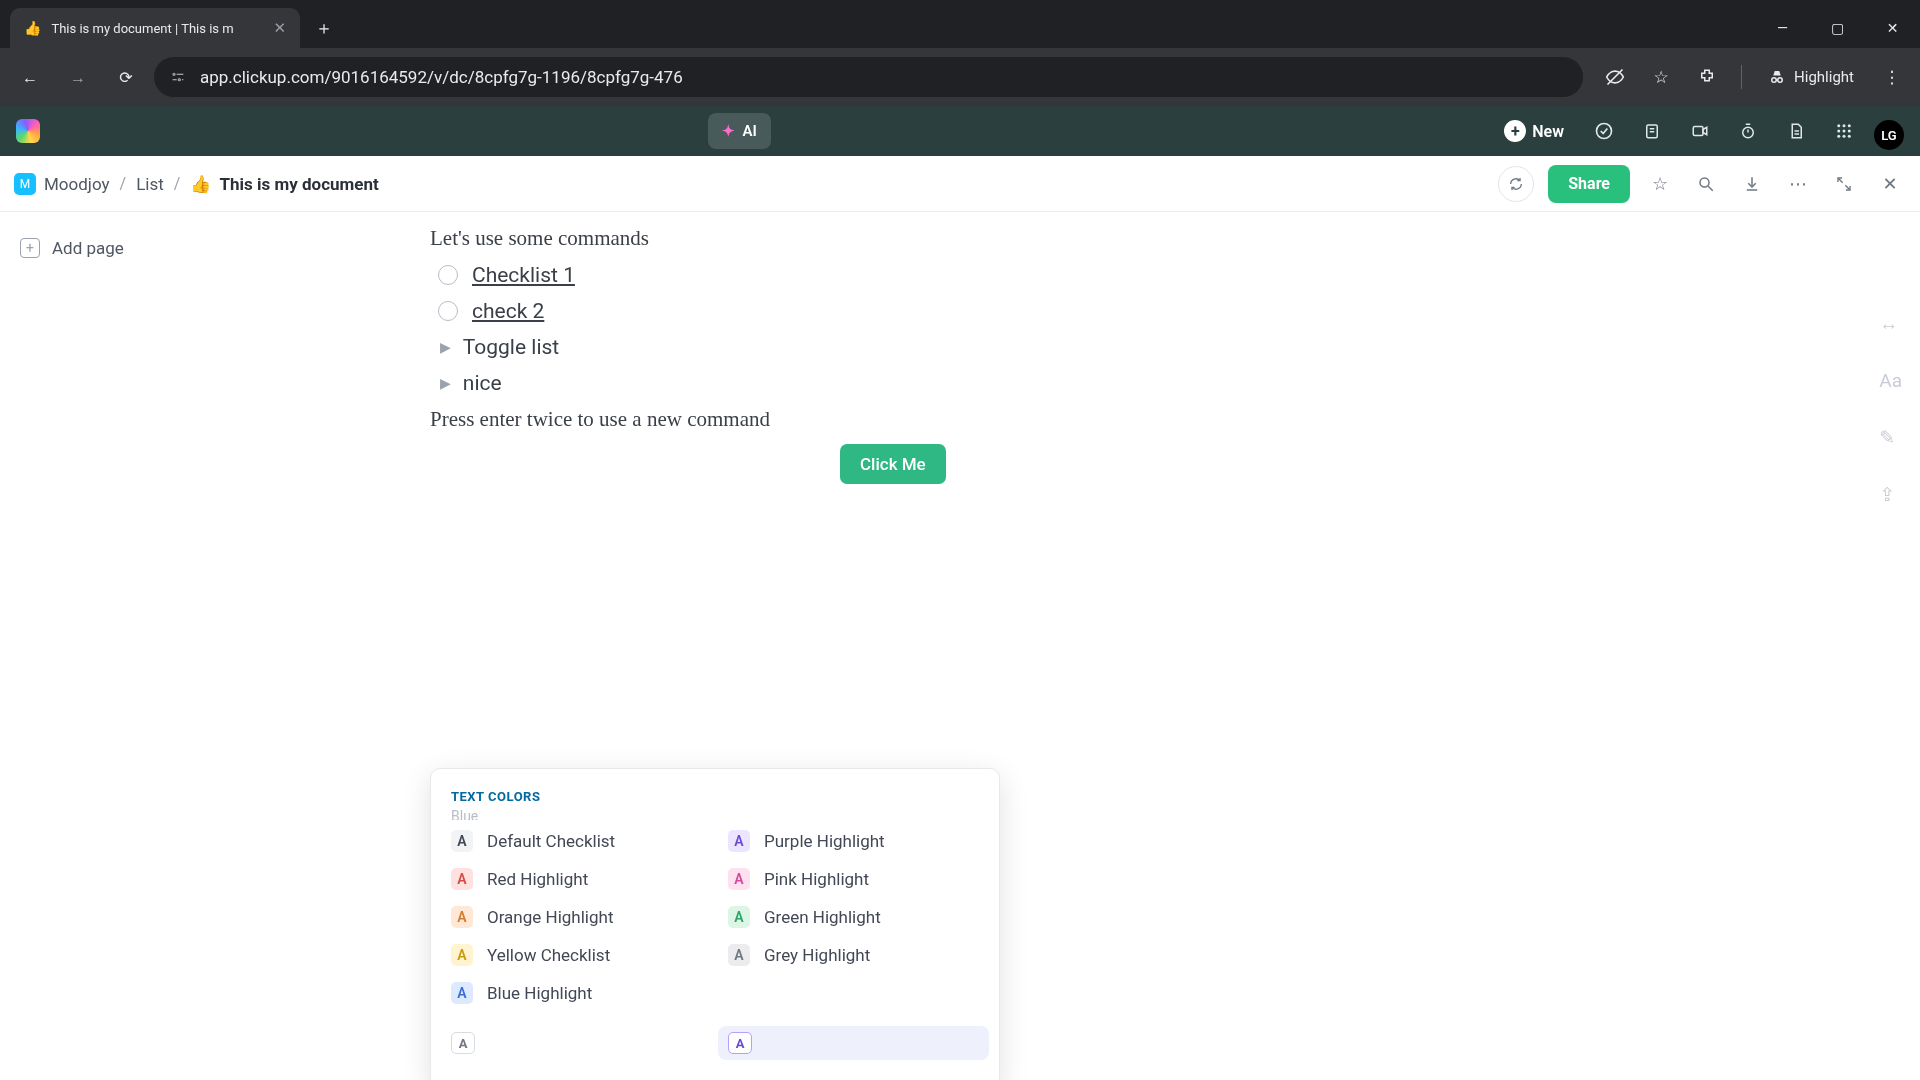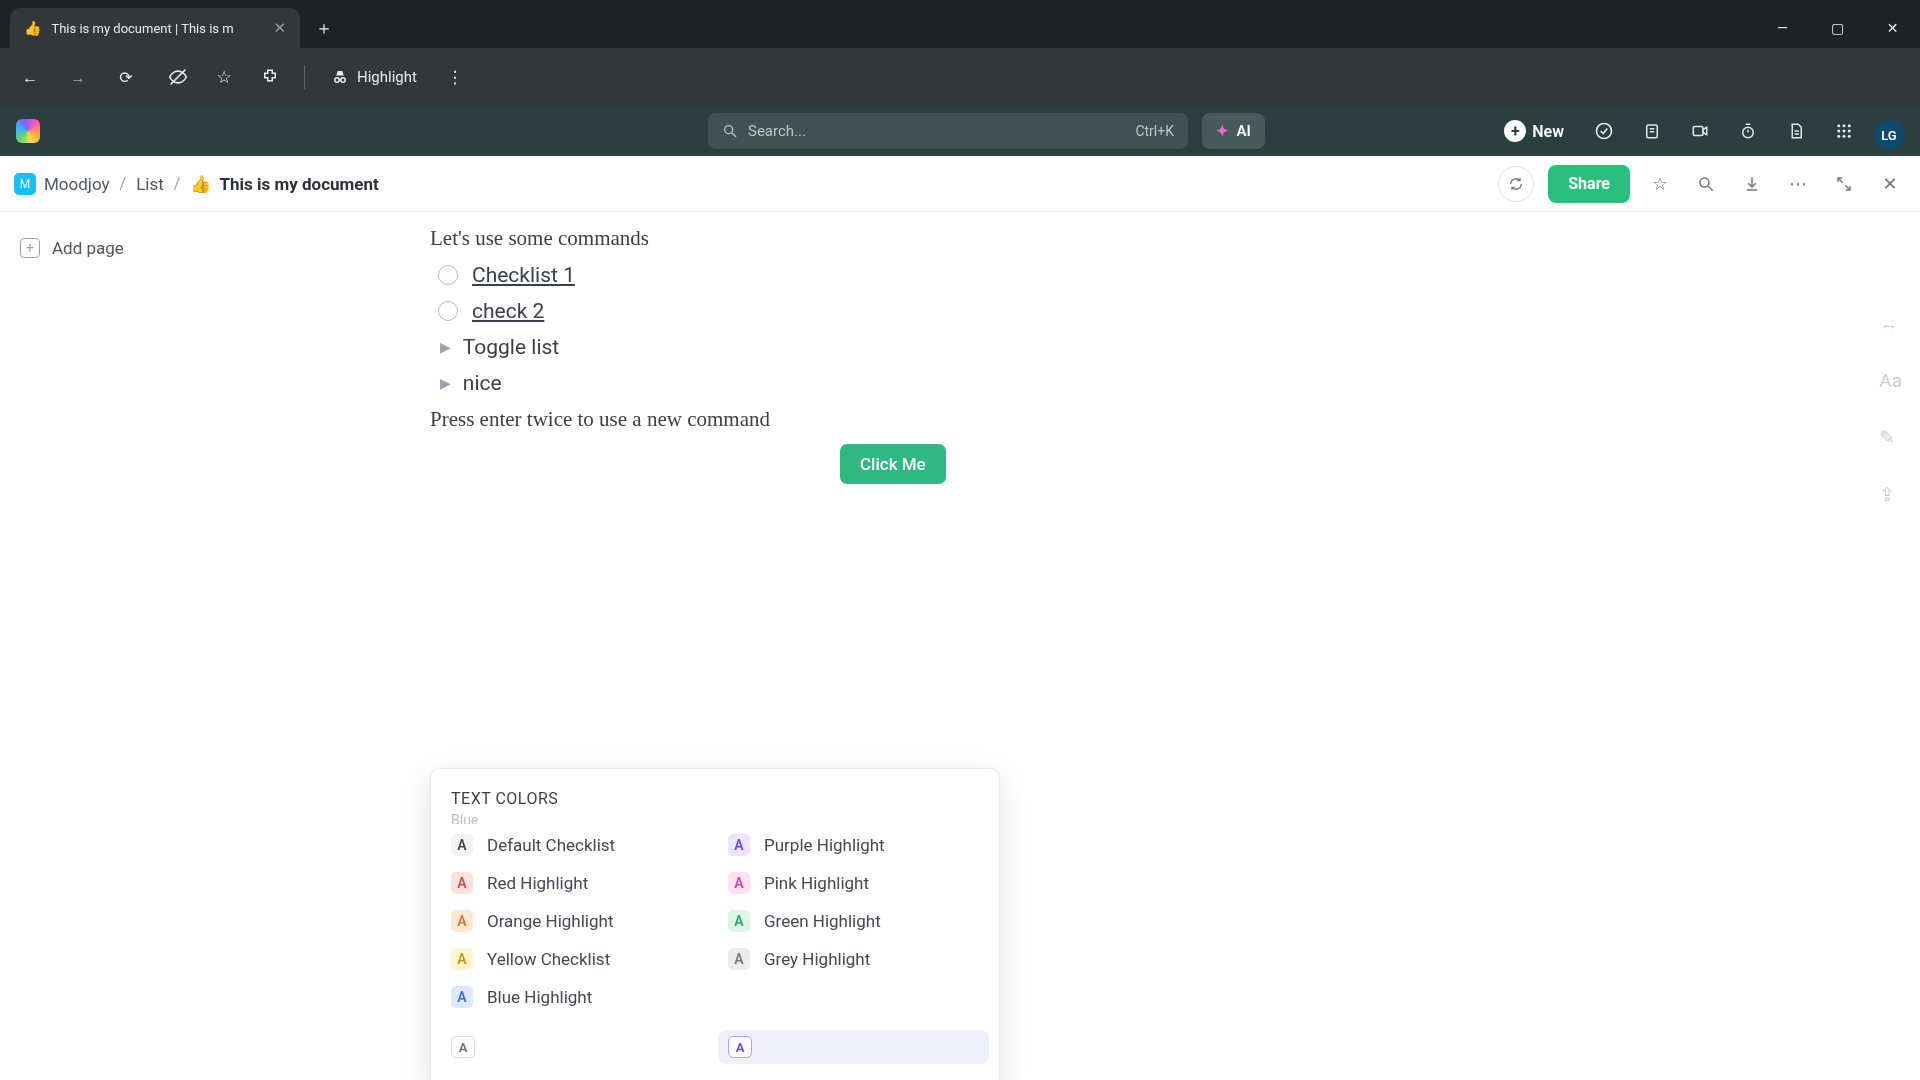--- a/index.html
+++ b/index.html
@@ -33,21 +33,21 @@
   .top-spacer { flex: 0 0 640px; }
   .search { flex:0 0 480px; height:36px; background:rgba(255,255,255,0.10); border-radius:8px; display:flex; align-items:center; padding:0 14px; gap:10px; color:#b9c7c4; font-size:15px; }
   .search .ph { flex:1; }
   .search .sc { color:#b9c7c4; font-size:14px; }
   .ai-chip { height:36px; padding:0 14px; border-radius:8px; background:rgba(255,255,255,0.14); display:flex; align-items:center; gap:8px; color:#fff; font-size:15px; font-weight:600; }
   .ai-chip .spark { color:#ff6ad1; }
   .top-right { margin-left:auto; display:flex; align-items:center; gap:12px; }
   .top-ic { width:36px; height:36px; display:flex; align-items:center; justify-content:center; color:#dfe8e6; border-radius:8px; }
   .new-btn { display:flex; align-items:center; gap:6px; background:transparent; color:#fff; font-weight:600; font-size:16px; padding:6px 10px; border-radius:8px; }
   .new-btn .plus-circ { width:22px; height:22px; border-radius:50%; background:#fff; color:#2a3f3e; display:flex; align-items:center; justify-content:center; font-size:16px; font-weight:700; }
-  .avatar { width:30px; height:30px; border-radius:50%; background:#0c4a6e; color:#fff; display:flex; align-items:center; justify-content:center; font-size:13px; font-weight:600;margin-top:8px; }
+  .avatar { width:30px; height:30px; border-radius:50%; background:#000000; color:#fff; display:flex; align-items:center; justify-content:center; font-size:13px; font-weight:600;margin-top:8px; }
 
   
   .doc-bar { height: 56px; background:#fff; border-bottom:1px solid #e9ebee; display:flex; align-items:center; padding:0 14px; gap:10px; }
   .crumb { display:flex; align-items:center; gap:8px; color:#4f5762; font-size:17px; }
   .crumb .ic { width:22px; height:22px; border-radius:5px; background:#16c0ff; color:#fff; display:flex; align-items:center; justify-content:center; font-size:12px; }
   .crumb-sep { color:#9aa3ad; }
   .crumb.active { color:#2b3038; font-weight:700; }
   .crumb.active .emoji { font-size:17px; }
   .doc-right { margin-left:auto; display:flex; align-items:center; gap:14px; }
   .round-btn { width:36px; height:36px; border-radius:50%; display:flex; align-items:center; justify-content:center; color:#6f7782; border:1px solid #e2e5ea; }
@@ -66,21 +66,21 @@
   .cl-box { width:20px; height:20px; border:1.8px solid #b6bcc6; border-radius:50%; }
   .tg-row { display:flex; align-items:center; gap:12px; margin:10px 0 12px 10px; font-size:21px; font-family: Georgia, serif; color:#3b4048; }
   .tg-caret { color:#9aa3ad; font-size:14px; }
   .click-btn { display:inline-flex; align-items:center; justify-content:center; height:40px; padding:0 20px; background:#2fb884; color:#fff; border-radius:7px; font-size:17px; font-weight:500; margin-left:410px; }
 
   
   .rail { position:absolute; right:18px; top:100px; display:flex; flex-direction:column; gap:34px; color:#c8cdd5; font-size:19px; }
 
   
   .popover { position:absolute; left:430px; top:556px; width:570px; background:#fff; border:1px solid #e6e8ec; border-radius:10px; box-shadow:0 8px 30px rgba(0,0,0,0.12); padding: 14px 0 16px 0; }
-  .pop-hd { font-size:16px; font-weight:400; letter-spacing:0.5px; color:#404040; padding:6px 20px 4px 20px; }
+  .pop-hd { font-size:13px; font-weight:700; letter-spacing:0.5px; color:#0369a1; padding:6px 20px 4px 20px; }
   .truncated { height:12px; overflow:hidden; padding:0 20px; color:#b7bdc6; font-size:14px; }
   .color-grid { display:grid; grid-template-columns: 1fr 1fr; gap:4px 6px; padding:4px 10px 12px 10px; }
   .color-item { display:flex; align-items:center; gap:14px; padding:6px 10px; border-radius:8px; font-size:17px; color:#424855; }
   .color-item.hover { background:#eef1fb; }
   .swatch-hl { width:22px; height:22px; border-radius:5px; display:flex; align-items:center; justify-content:center; font-size:14px; font-weight:600; }
   .swatch-bd { width:24px; height:22px; border-radius:5px; display:flex; align-items:center; justify-content:center; font-size:13px; font-weight:700; border:1.5px solid; background:#fff; }
 
   svg { display:block; }
 </style>
 </head>
@@ -97,20 +97,32 @@
     <div class="win-btn">―</div>
     <div class="win-btn">▢</div>
     <div class="win-btn">✕</div>
   </div>
 </div>
 
 <div class="omnibar">
   <div class="nav-btn enabled">←</div>
   <div class="nav-btn">→</div>
   <div class="nav-btn enabled">⟳</div>
+  <div class="addr">
+    <span class="lock">
+      <svg width="16" height="16" viewBox="0 0 24 24" fill="none" stroke="currentColor" stroke-width="2">
+          <circle cx="6" cy="8" r="1.5"></circle>
+          <line x1="10" y1="8" x2="20" y2="8"></line>
+          <circle cx="14" cy="16" r="1.5"></circle>
+          <line x1="4" y1="16" x2="10" y2="16"></line>
+          <line x1="18" y1="16" x2="20" y2="16"></line>
+        </svg>
+    </span>
+    <span class="url">app.clickup.com/9016164592/v/dc/8cpfg7g-1196/8cpfg7g-476</span>
+  </div>
   <div class="omni-icons">
     <div class="omni-ic">
       <svg width="20" height="20" viewBox="0 0 24 24" fill="none" stroke="currentColor" stroke-width="2">
           <path d="M2 12s3.5-7 10-7 10 7 10 7-3.5 7-10 7S2 12 2 12z"></path>
           <line x1="3" y1="21" x2="21" y2="3"></line>
         </svg>
     </div>
     <div class="omni-ic">☆</div>
     <div class="omni-ic">
       <svg width="18" height="18" viewBox="0 0 24 24" fill="none" stroke="currentColor" stroke-width="2">
@@ -129,30 +141,20 @@
       </span>
       <span>Highlight</span>
     </div>
     <div class="omni-ic">⋮</div>
   </div>
 </div>
 
 <div class="app-top">
   <div class="cu-logo"></div>
   <div class="top-spacer"></div>
-  <div class="search">
-    <span>
-      <svg width="16" height="16" viewBox="0 0 24 24" fill="none" stroke="currentColor" stroke-width="2">
-          <circle cx="10" cy="10" r="6"></circle>
-          <line x1="15" y1="15" x2="21" y2="21"></line>
-        </svg>
-    </span>
-    <span class="ph">Search...</span>
-    <span class="sc">Ctrl+K</span>
-  </div>
   <div class="ai-chip">
     <span class="spark">✦</span>
     <span>AI</span>
   </div>
   <div class="top-right">
     <div class="new-btn">
       <span class="plus-circ">+</span>
       <span>New</span>
     </div>
     <div class="top-ic">

